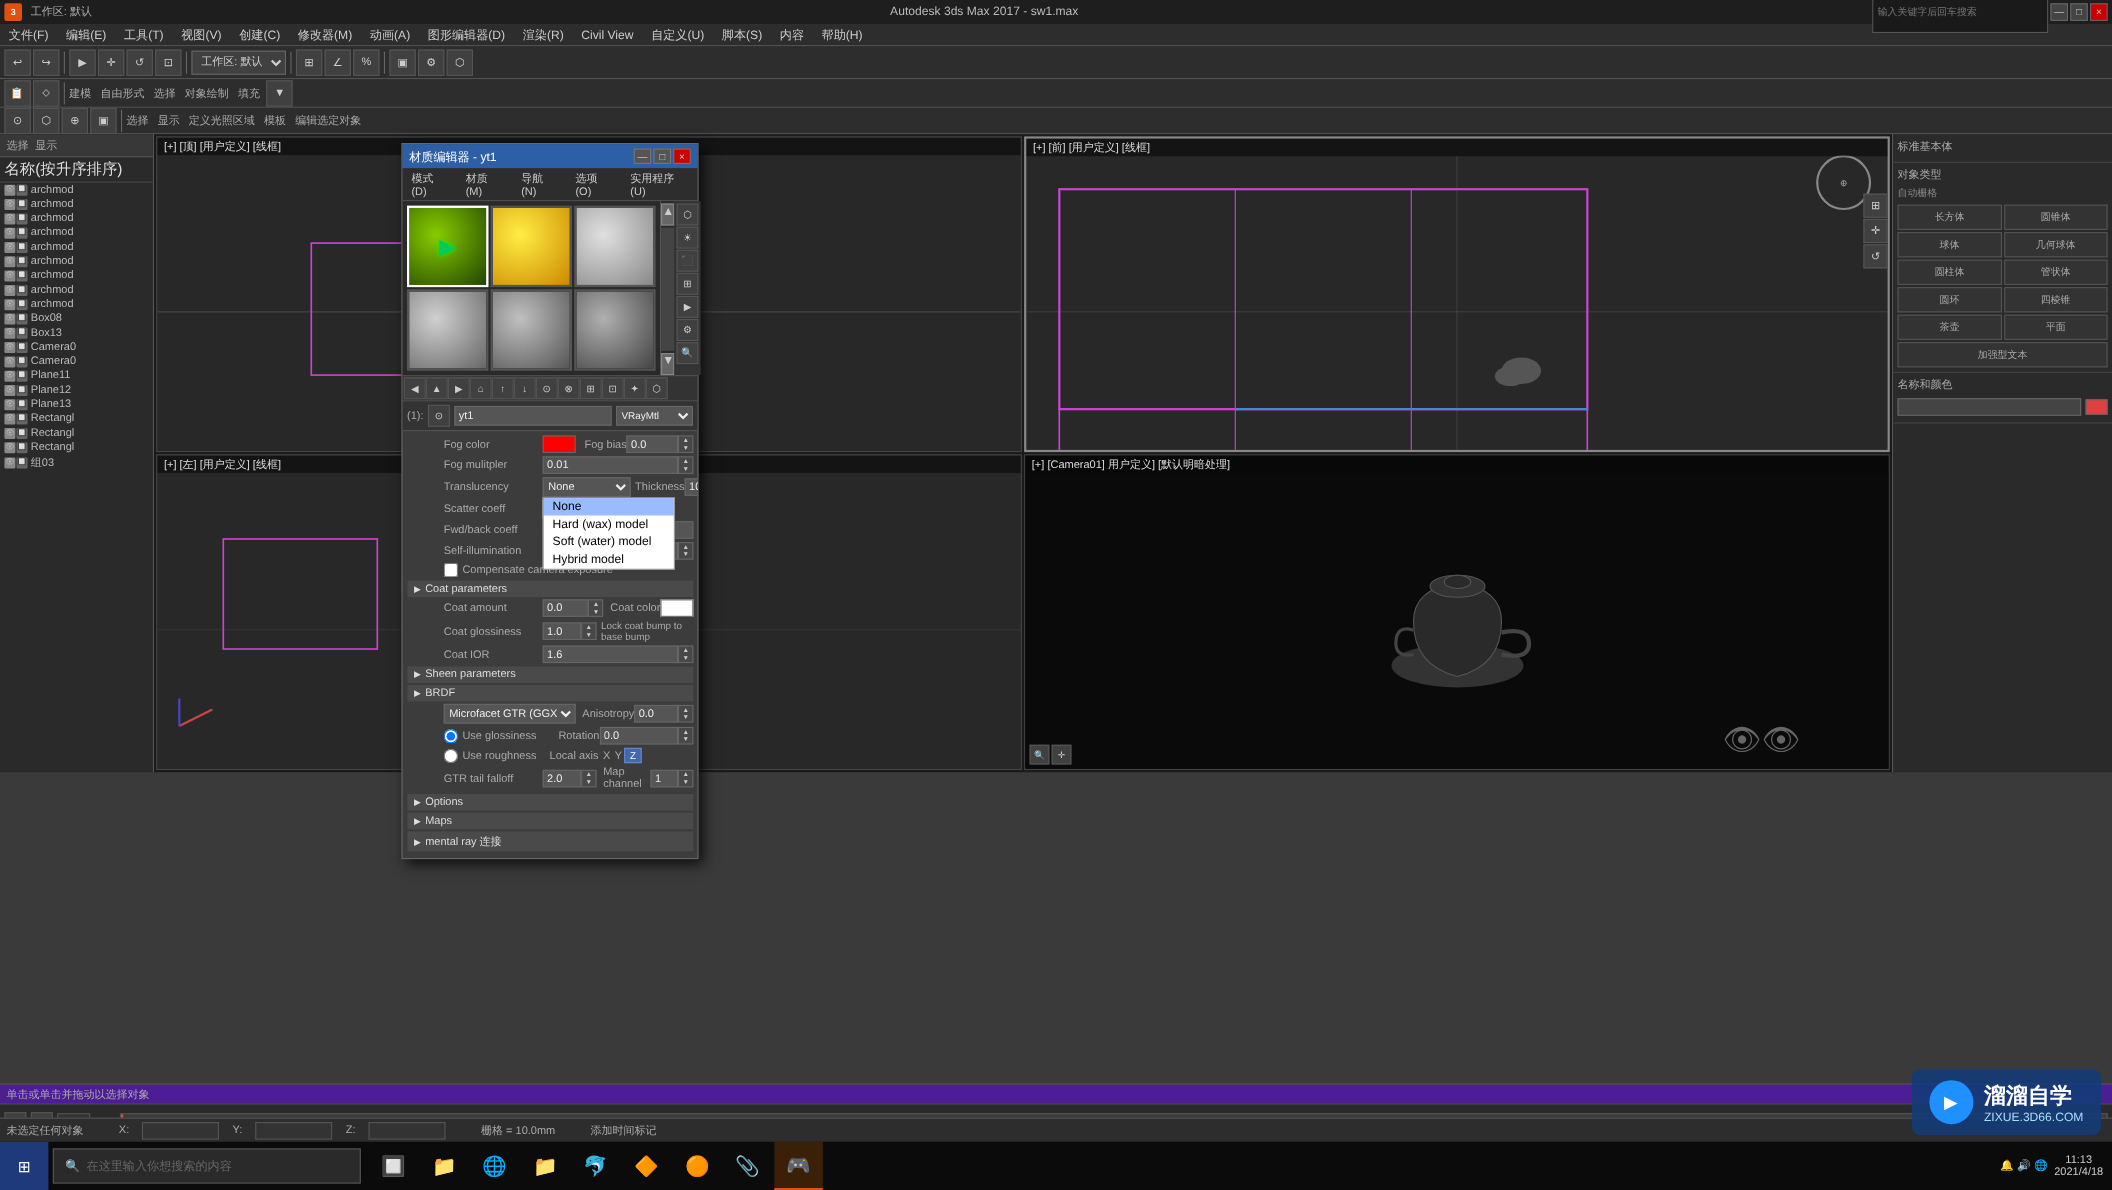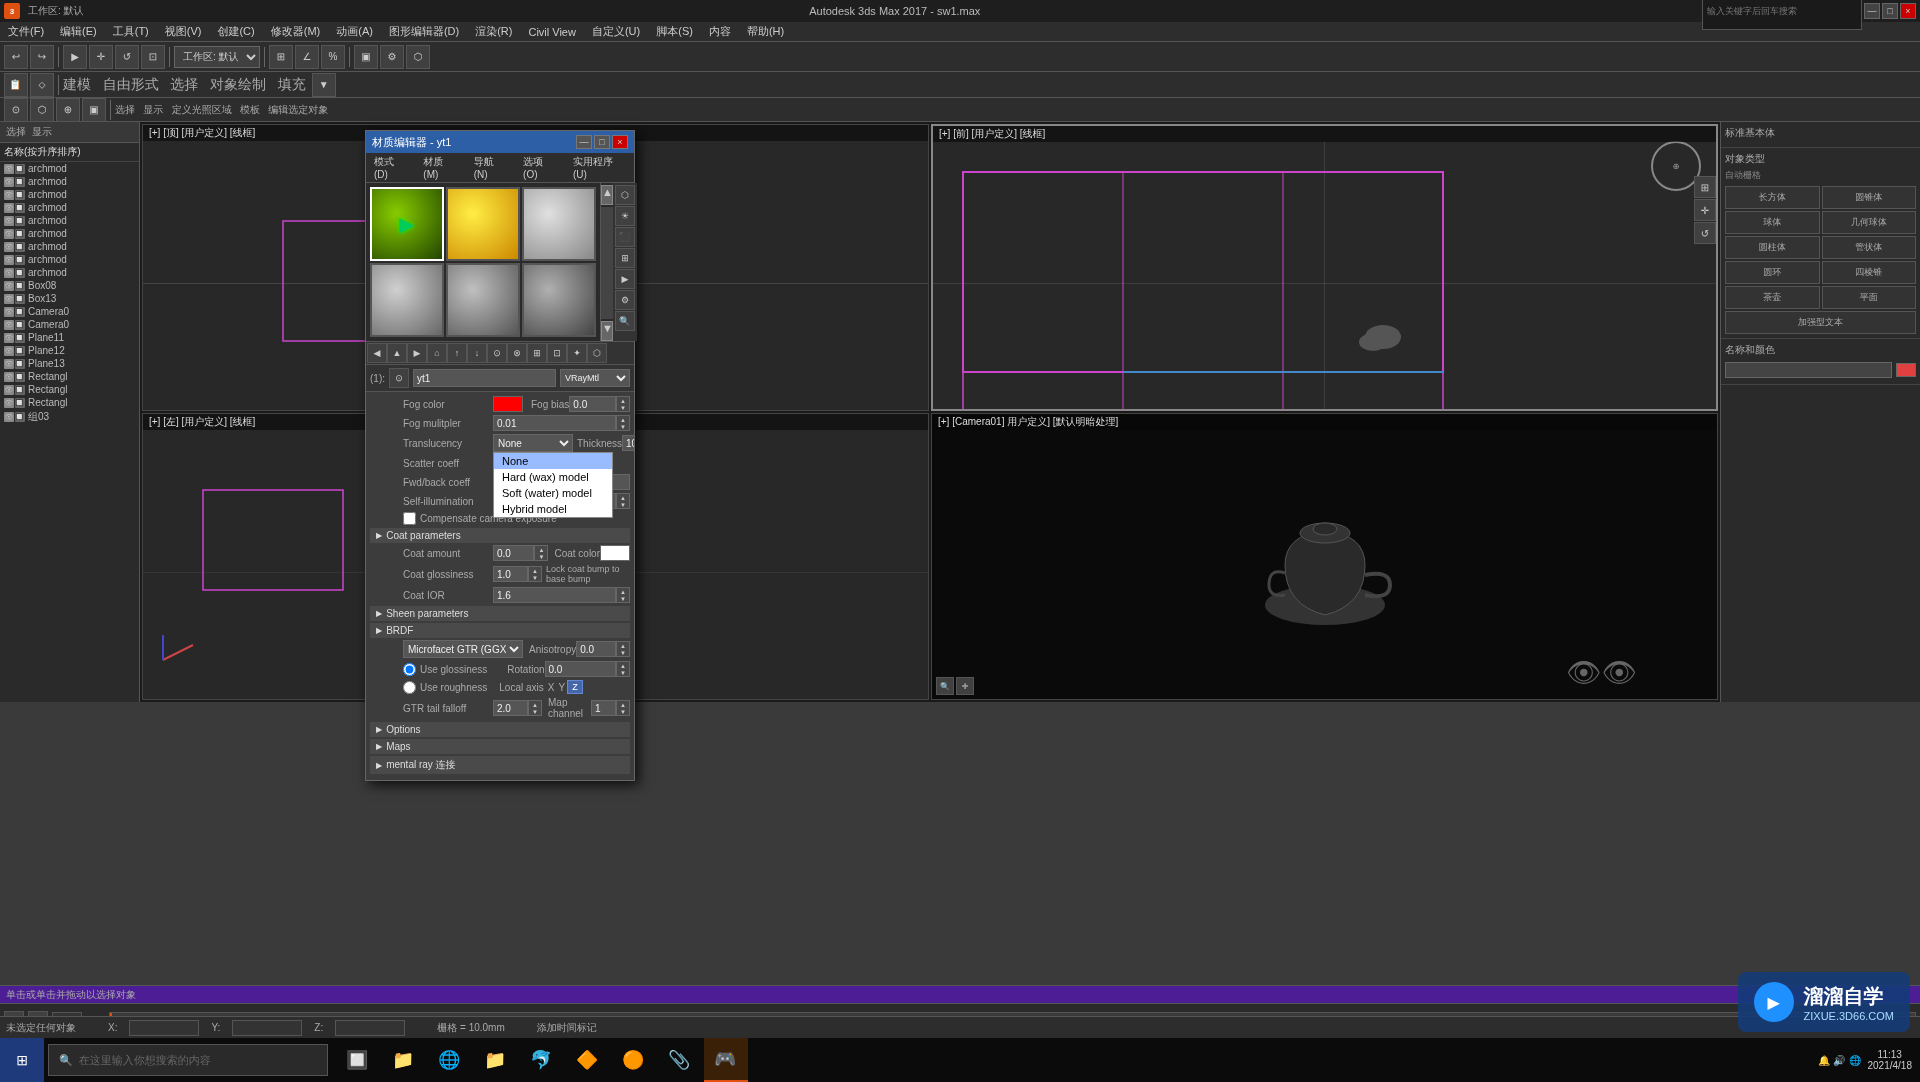--- a/index.html
+++ b/index.html
@@ -655,41 +655,41 @@
   <div class="tb-sep"></div>
   <div class="tb-btn">▣</div>
   <div class="tb-btn">⚙</div>
   <div class="tb-btn">⬡</div>
 </div>
 
 <div id="toolbar2">
   <div class="tb-btn">📋</div>
   <div class="tb-btn">⬦</div>
   <div class="tb-sep"></div>
-  <span style="font-size:14px;color:#aaa;">建模 &nbsp; 自由形式 &nbsp; 选择 &nbsp; 对象绘制 &nbsp; 填充</span>
+  <span style="font-size:10px;color:#aaa;">建模 &nbsp; 自由形式 &nbsp; 选择 &nbsp; 对象绘制 &nbsp; 填充</span>
   <div class="tb-btn" style="margin-left:4px;">▼</div>
 </div>
 
 <div id="toolbar3">
   <div class="tb-btn">⊙</div>
   <div class="tb-btn">⬡</div>
   <div class="tb-btn">⊕</div>
   <div class="tb-btn">▣</div>
   <div class="tb-sep"></div>
   <span style="font-size:10px;color:#aaa;">选择 &nbsp; 显示 &nbsp; 定义光照区域 &nbsp; 模板 &nbsp; 编辑选定对象</span>
 </div>
 
 <div id="main" style="display: flex; width: 1920px; height: 580px; position: relative;">
 
   <div id="left-panel">
     <div class="panel-header">
       <span>选择</span>
       <span>显示</span>
     </div>
-    <div style="padding:2px 4px;font-size:10px;color:#ddd;border-bottom:1px solid #444;cursor:pointer;">名称(按升序排序)</div>
+    <div style="padding:2px 4px;font-size:14px;color:#ddd;border-bottom:1px solid #444;cursor:pointer;">名称(按升序排序)</div>
     <div class="scene-list">
       <div class="scene-item">
         <div class="icons">
             <span class="si eye">👁</span>
             <span class="si">🔲</span>
           </div>
         <span>archmod</span>
       </div>
       <div class="scene-item">
         <div class="icons">

